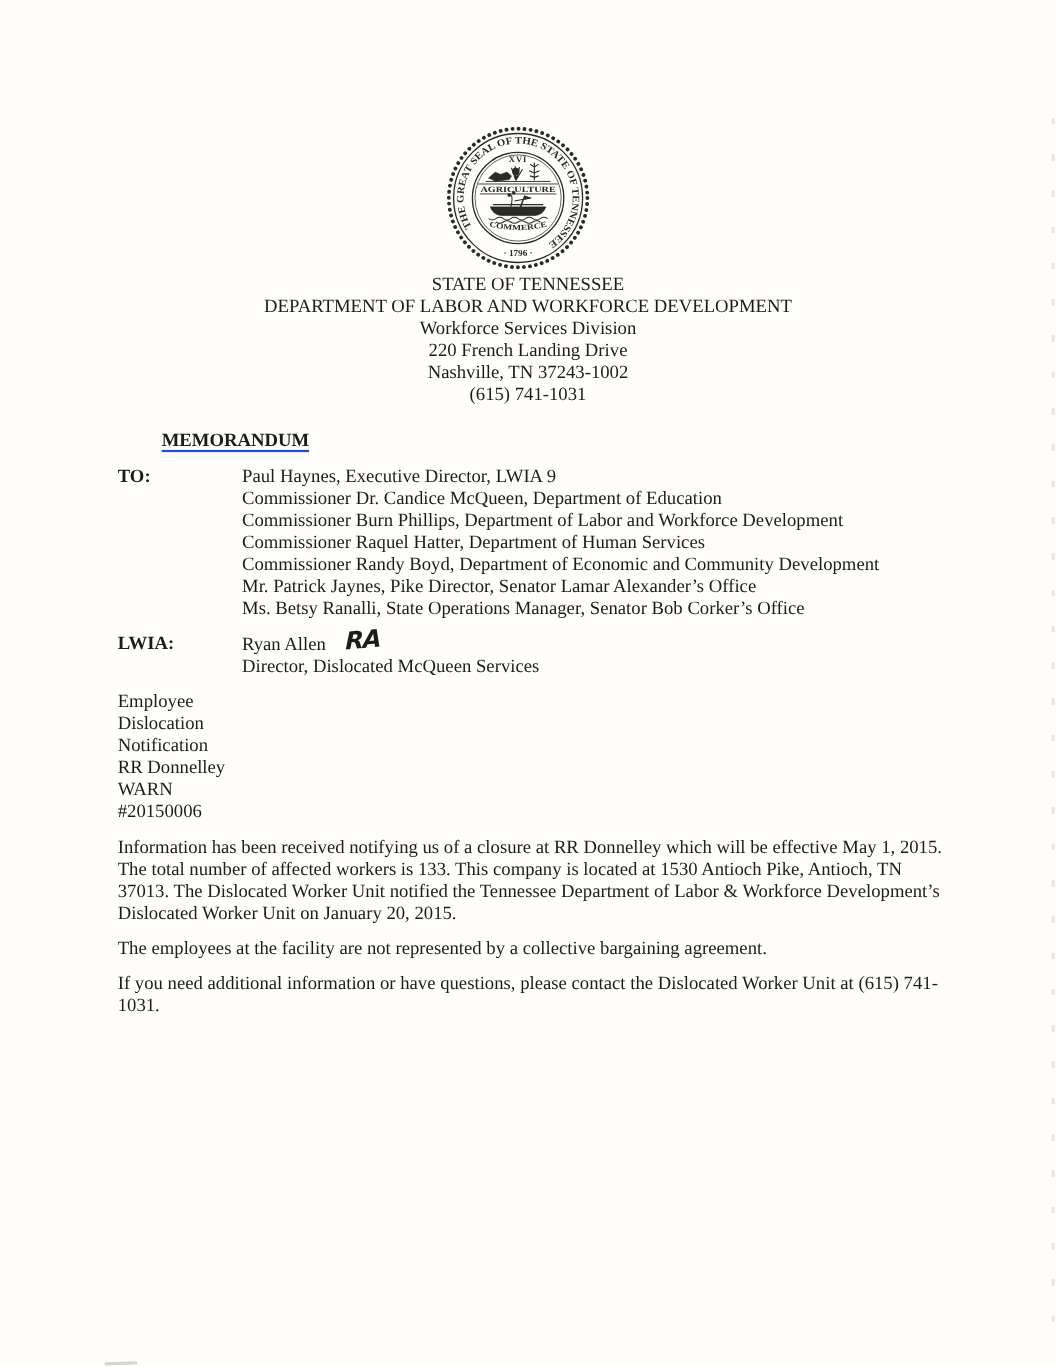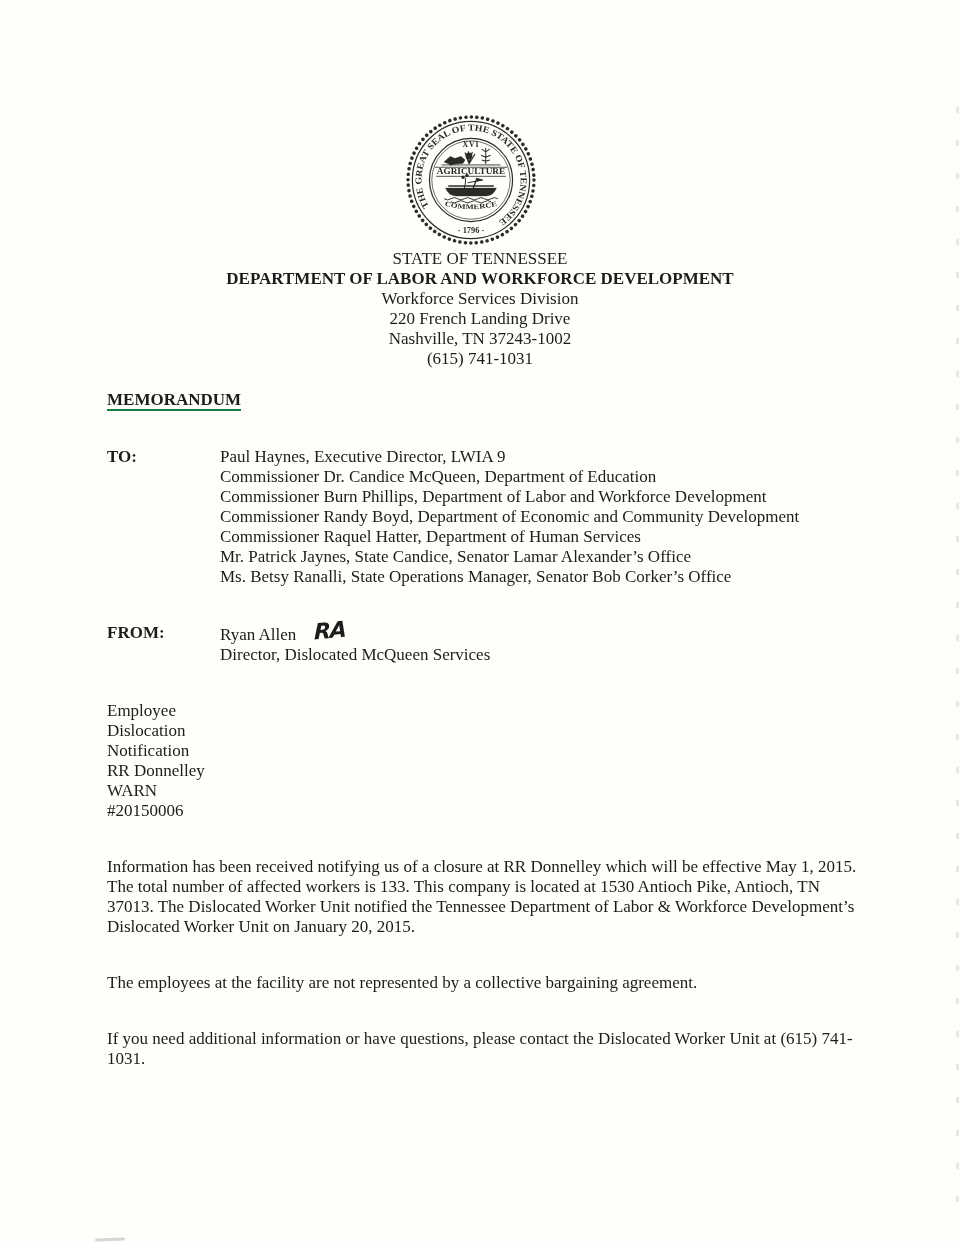--- a/index.html
+++ b/index.html
@@ -10,31 +10,31 @@
     color:#1c1c1c; overflow:hidden;
   }
   
   .seal-wrap { position:absolute; left:404px; top:113px; width:134px; height:134px; }
   .seal-wrap svg { width:100%; height:100%; }
   
   .header-block {
     position:absolute; top:249px; left:0; width:960px;
     text-align:center; font-size:17px; line-height:20px;
   }
-  .bold { font-weight:bold; }
+  .bold { font-weight:normal; }
   
   .doc {
     position:absolute; left:107px; top:390px; width:756px;
     font-size:17px; line-height:20px;
   }
   .memo-title { font-weight:bold; }
   .memo-title span {
-    display:inline-block; border-bottom:2px solid #15803d; line-height:18px;
+    display:inline-block; border-bottom:2px solid #1d4ed8; line-height:18px;margin-left:40px;
   }
-  .block { margin-top:36px; }
+  .block { margin-top:12px; }
   .row { display:grid; grid-template-columns:113px 1fr; }
   .label { font-weight:bold; }
   .initials {
     display:inline-block; font-family:"DejaVu Sans", sans-serif;
     font-weight:bold; font-style:italic; font-size:22px; line-height:20px;
     letter-spacing:-1px; margin-left:18px; position:relative; top:-2px;
     transform:rotate(-5deg) skewX(-6deg);
   }
   p { margin:0; }
   
@@ -125,29 +125,29 @@
     <div class="memo-title">
       <span>MEMORANDUM</span>
     </div>
 
     <div class="row block">
       <div class="label">TO:</div>
       <div>
         <div>Paul Haynes, Executive Director, LWIA 9</div>
         <div>Commissioner Dr. Candice McQueen, Department of Education</div>
         <div>Commissioner Burn Phillips, Department of Labor and Workforce Development</div>
+        <div>Commissioner Raquel Hatter, Department of Human Services</div>
         <div>Commissioner Randy Boyd, Department of Economic and Community Development</div>
-        <div>Commissioner Raquel Hatter, Department of Human Services</div>
-        <div>Mr. Patrick Jaynes, State Candice, Senator Lamar Alexander’s Office</div>
+        <div>Mr. Patrick Jaynes, Pike Director, Senator Lamar Alexander’s Office</div>
         <div>Ms. Betsy Ranalli, State Operations Manager, Senator Bob Corker’s Office</div>
       </div>
     </div>
 
     <div class="row block">
-      <div class="label">FROM:</div>
+      <div class="label">LWIA:</div>
       <div>
         <div>
           <span>Ryan Allen</span><span class="initials">RA</span>
         </div>
         <div>Director, Dislocated McQueen Services</div>
       </div>
     </div>
 
 
     <div class="row block">

